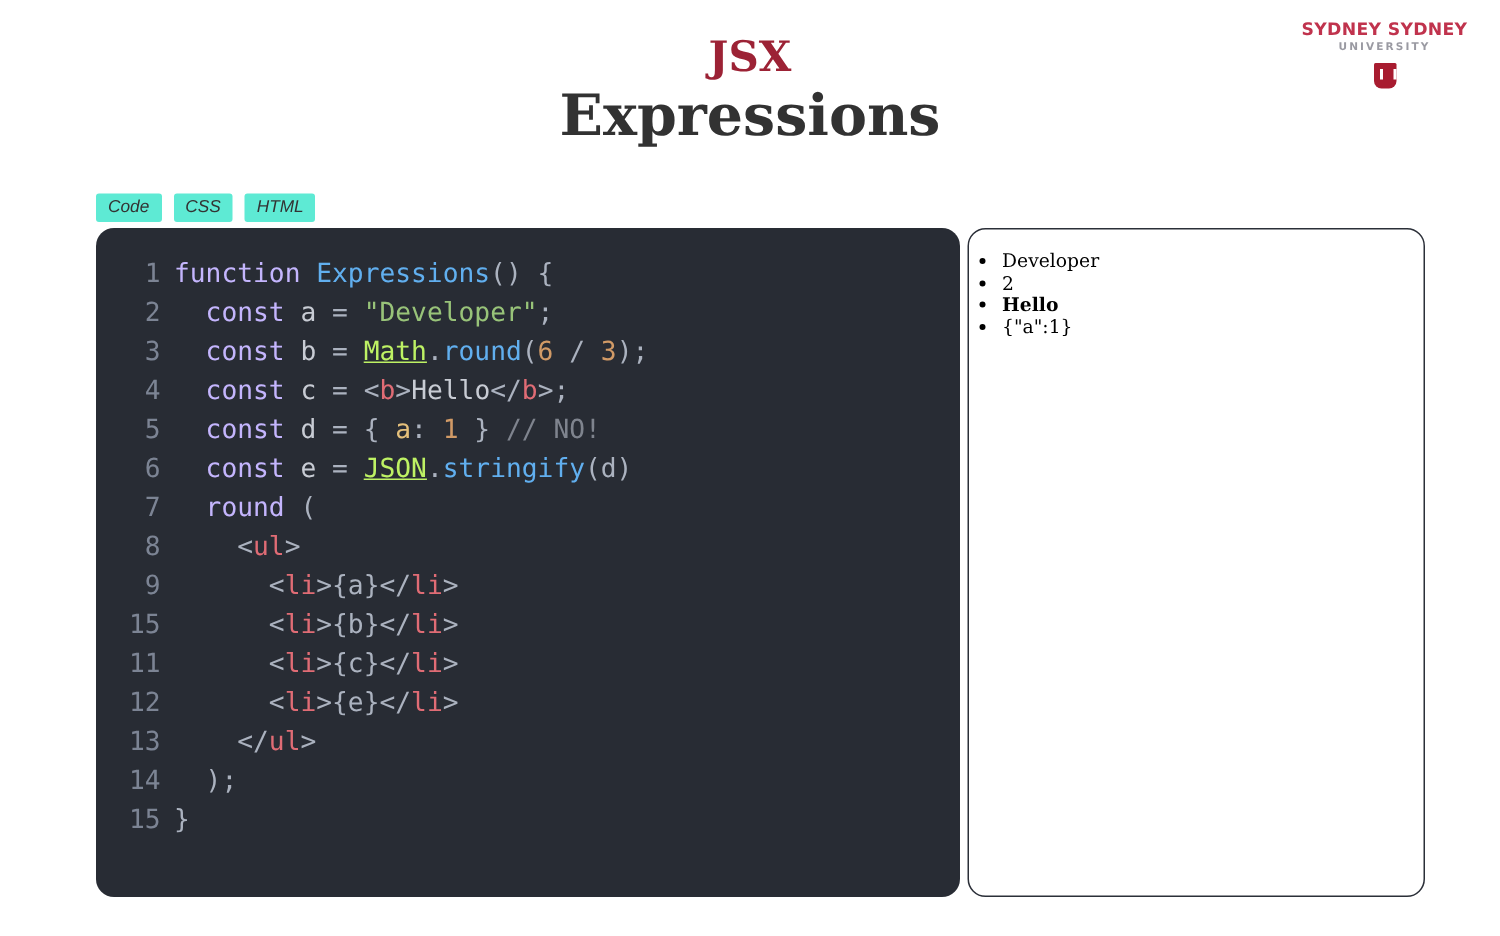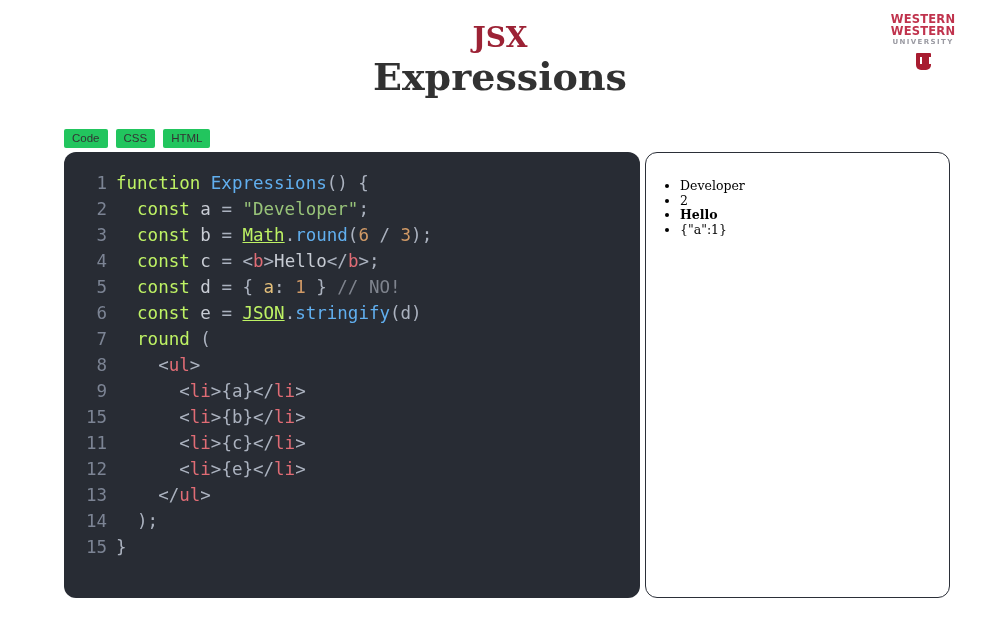--- a/index.html
+++ b/index.html
@@ -95,28 +95,29 @@
 
   
   #tab-bar {
     position: absolute;
     top: 129px;
     left: 64px;
     display: flex;
     gap: 8px;
   }
   .tab-item {
-    background: #22c55e;
+    background: #5eead4;
     color: #333333;
     font-family: "Liberation Sans", sans-serif;
     font-size: 11.5px;
     padding: 3px 8px 4px 8px;
     border-radius: 2px;
     white-space: nowrap;
     cursor: pointer;
+    font-style: italic;
   }
 
   
   #code-panel {
     position: absolute;
     left: 64px;
     top: 152px;
     width: 576px;
     height: 446px;
     background: #282c34;
@@ -142,21 +143,21 @@
     color: #7c8494;
     box-sizing: border-box;
     user-select: none;
   }
   .code-text {
     color: #c8ccd4;
     white-space: pre;
   }
 
   
-  .t-kw      { color: #bef264; }
+  .t-kw      { color: #c4b5fd; }
   .t-fn      { color: #61afef; }
   .t-cls     { color: #bef264; text-decoration: underline; }
   .t-str     { color: #98c379; }
   .t-num     { color: #d19a66; }
   .t-prop    { color: #e5c07b; }
   .t-tag     { color: #e06c75; }
   .t-punct   { color: #abb2bf; }
   .t-plain   { color: #c8ccd4; }
   .t-comment { color: #7f848e; }
 
@@ -167,21 +168,21 @@
     top: 152px;
     width: 305px;
     height: 446px;
     background: #ffffff;
     border: 1.5px solid #2b2f38;
     border-radius: 12px;
     box-sizing: border-box;
     overflow: hidden;
   }
   #output-list {
-    margin: 12px;
+    margin: 0;
     padding: 14px 0 0 22px;
     list-style: disc;
     font-family: "DejaVu Serif", "Liberation Serif", serif;
     font-size: 12.5px;
     line-height: 14.5px;
     color: #000000;
   }
   #output-list li {
     margin: 0;
     padding: 0;
@@ -192,21 +193,21 @@
 <body>
 
 <div id="slide-header">
 
   <div id="title-block">
     <span id="title-main">JSX</span>
     <span id="title-sub">Expressions</span>
   </div>
 
   <div id="logo">
-    <span id="logo-wordmark">WESTERN WESTERN</span>
+    <span id="logo-wordmark">SYDNEY SYDNEY</span>
     <span id="logo-subword">UNIVERSITY</span>
     <span id="logo-crest"></span>
   </div>
 
 </div>
 
 <div id="tab-bar">
     <div class="tab-item">Code</div>
     <div class="tab-item">CSS</div>
     <div class="tab-item">HTML</div>

